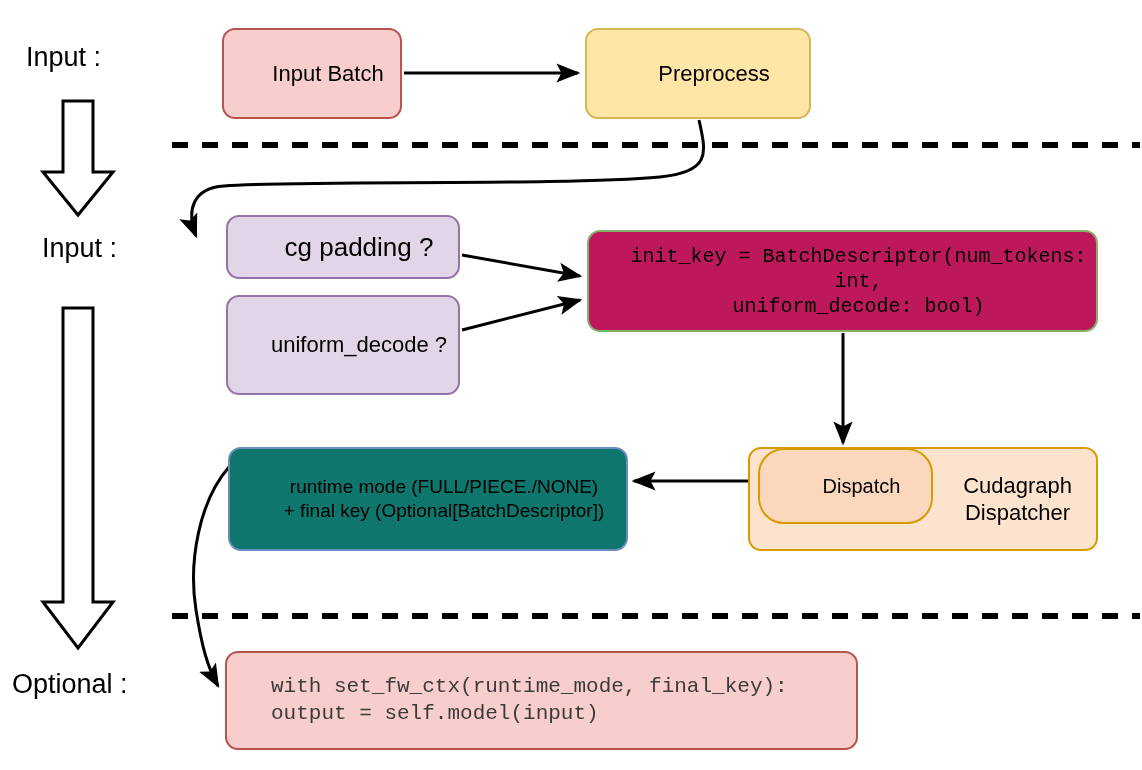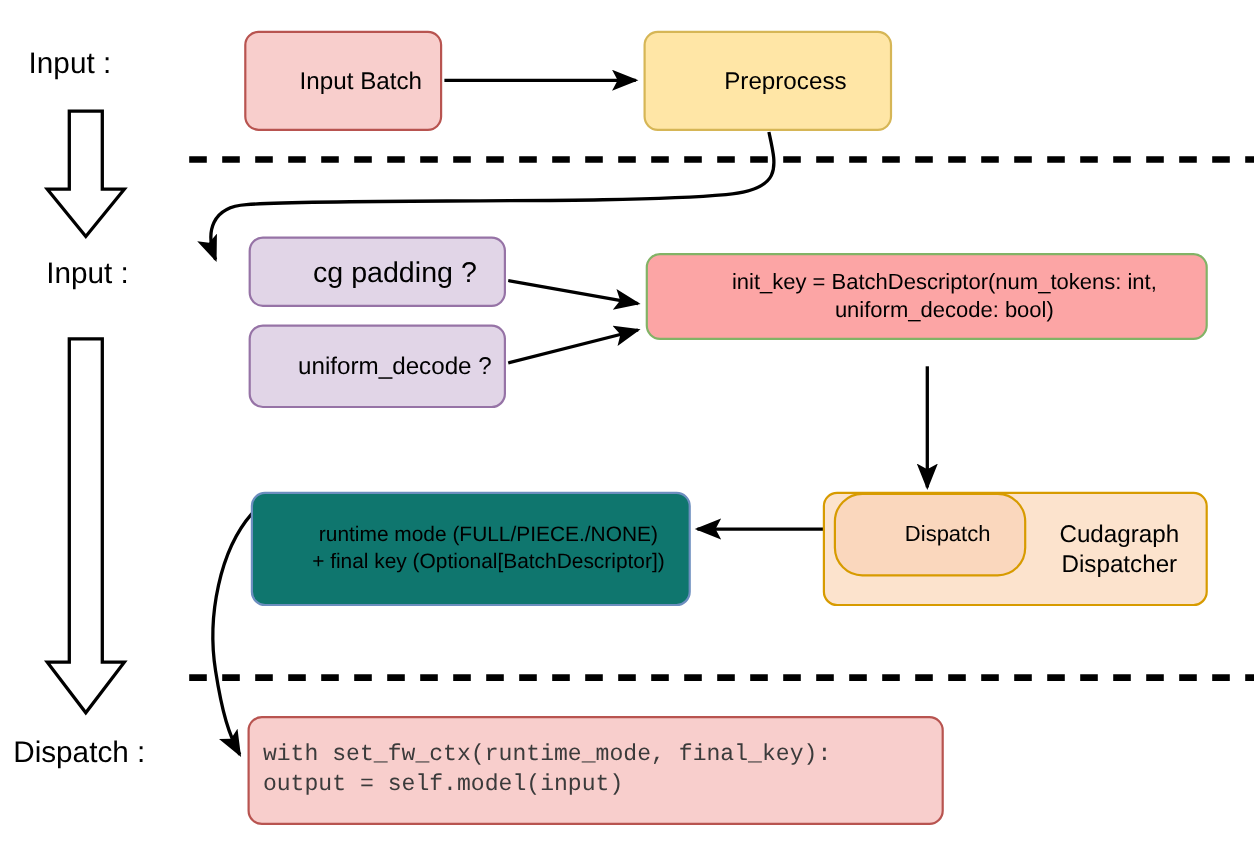--- a/index.html
+++ b/index.html
@@ -56,28 +56,29 @@
     left: 585px; top: 28px; width: 226px; height: 91px;
     background: #ffe6a6; border-color: #d6b656;
     font-size: 22px;
   }
   .n-cg-padding {
     left: 226px; top: 215px; width: 234px; height: 64px;
     background: #e1d5e7; border-color: #9673a6;
     font-size: 26px;
   }
   .n-uniform-decode {
-    left: 226px; top: 295px; width: 234px; height: 76px;
+    left: 226px; top: 295px; width: 234px; height: 100px;
     background: #e1d5e7; border-color: #9673a6;
     font-size: 22px;
   }
   .n-init-key {
-    left: 587px; top: 230px; width: 511px; height: 79px;
-    background: #fca5a5; border-color: #82b366;
+    left: 587px; top: 230px; width: 511px; height: 102px;
+    background: #be185d; border-color: #82b366;
     font-size: 20px;
+    font-family: Liberation Mono, monospace;
   }
   .n-cudagraph-dispatcher {
     left: 748px; top: 447px; width: 350px; height: 104px;
     background: #fce3cd; border-color: #d79b00;
     justify-content: flex-end;
     padding-right: 24px;
     font-size: 22px;
   }
   .n-dispatch {
     left: 758px; top: 448px; width: 175px; height: 76px;
@@ -93,21 +94,21 @@
   .n-code {
     left: 225px; top: 651px; width: 633px; height: 99px;
     background: #f8cecc; border-color: #b85450;
     justify-content: flex-start;
     padding-left: 12px;
     font-family: "Liberation Mono", "DejaVu Sans Mono", monospace;
     font-size: 21px;
     text-align: left;
     color: #3b3b3b;
   }
-  .n-code .node-text { text-align: left; }
+  .n-code .node-text { text-align: left; margin-left: 32px; }
 </style>
 </head>
 <body>
 
 <div id="stage">
 
   <svg id="edges" viewBox="0 0 1142 770" xmlns="http://www.w3.org/2000/svg">
     <defs>
       <marker id="arrowhead" markerWidth="9" markerHeight="9" refX="7.2" refY="3.2" orient="auto" markerUnits="strokeWidth">
         <path d="M0,0 L8,3.2 L0,6.4 L1.7,3.2 Z" fill="#000000"></path>
@@ -132,21 +133,21 @@
 
     <line x1="843" y1="333" x2="843" y2="443" stroke="#000000" stroke-width="3" marker-end="url(#arrowhead)"></line>
 
     <line x1="757" y1="481" x2="634" y2="481" stroke="#000000" stroke-width="3" marker-end="url(#arrowhead)"></line>
 
     <path d="M229,467 C200,500 188,560 196,610 C202,648 208,668 218,686" fill="none" stroke="#000000" stroke-width="3" marker-end="url(#arrowhead)"></path>
   </svg>
 
   <div class="stage-label" style="left:26px; top:42px;">Input :</div>
   <div class="stage-label" style="left:42px; top:233px;">Input :</div>
-  <div class="stage-label" style="left:12px; top:669px;">Dispatch :</div>
+  <div class="stage-label" style="left:12px; top:669px;">Optional :</div>
 
   <div class="node n-input-batch">
     <span class="node-text">Input Batch</span>
   </div>
 
   <div class="node n-preprocess">
     <span class="node-text">Preprocess</span>
   </div>
 
   <div class="node n-cg-padding">

